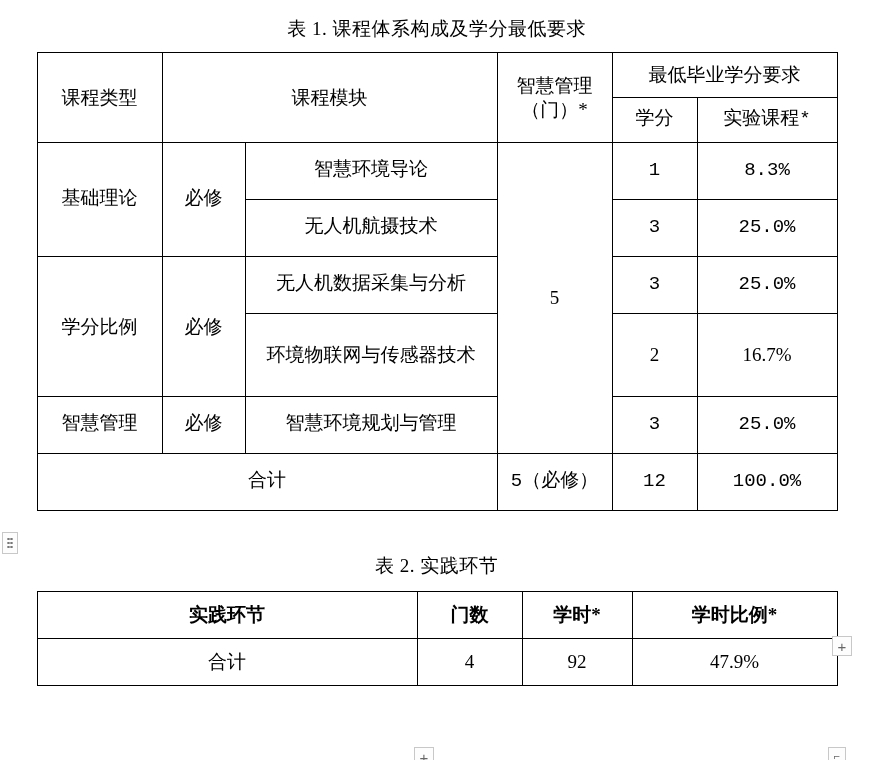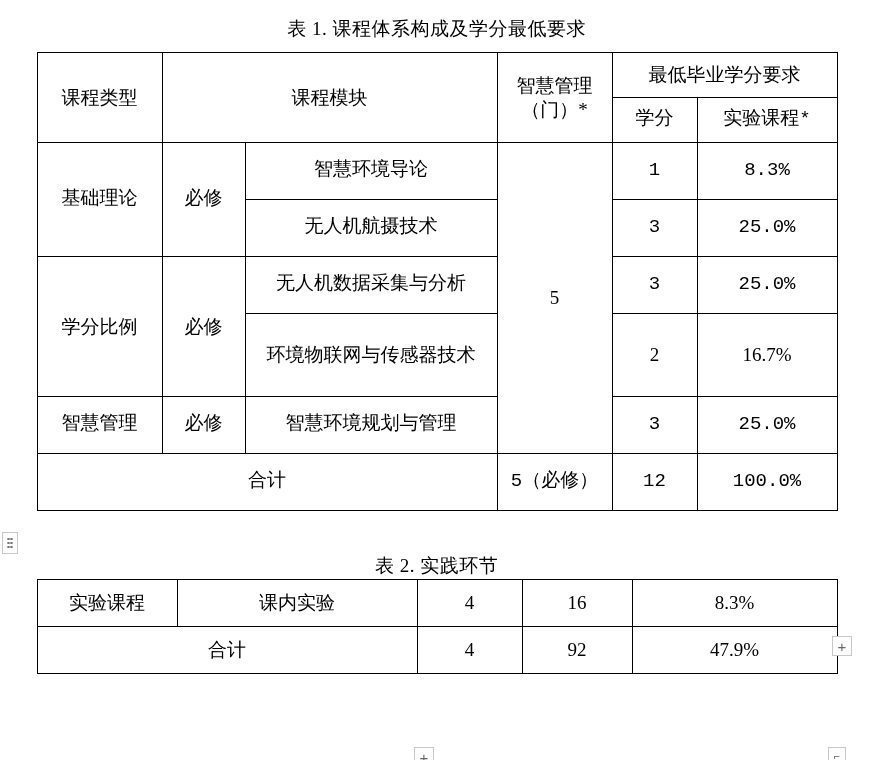--- a/index.html
+++ b/index.html
@@ -21,21 +21,21 @@
     height: 760px;
     box-sizing: border-box;
   }
   .caption {
     text-align: center;
     font-size: 19px;
     font-family: "Liberation Serif", "DejaVu Serif", serif;
     letter-spacing: 0.5px;
   }
   #caption1 { margin-top: 16px; margin-bottom: 10px; }
-  #caption2 { margin-top: 0px; margin-bottom: 0; }
+  #caption2 { margin-top: 0px; margin-bottom: 12px; }
 
   table {
     border-collapse: collapse;
     table-layout: fixed;
     font-size: 19px;
     background: #fff;
   }
   td, th {
     border: 1px solid #000;
     text-align: center;
@@ -203,25 +203,24 @@
     <table id="table2">
       <colgroup>
         <col style="width:140px">
         <col style="width:240px">
         <col style="width:105px">
         <col style="width:110px">
         <col style="width:205px">
       </colgroup>
       <tbody>
         <tr>
-          <td>实验课程</td>
-          <td>课内实验</td>
-          <td>4</td>
-          <td>16</td>
-          <td>8.3%</td>
+          <td class="bold" colspan="2">实践环节</td>
+          <td class="bold">门数</td>
+          <td class="bold">学时*</td>
+          <td class="bold">学时比例*</td>
         </tr>
         <tr>
           <td colspan="2">合计</td>
           <td>4</td>
           <td>92</td>
           <td>47.9%</td>
         </tr>
       </tbody>
     </table>
   </div>

